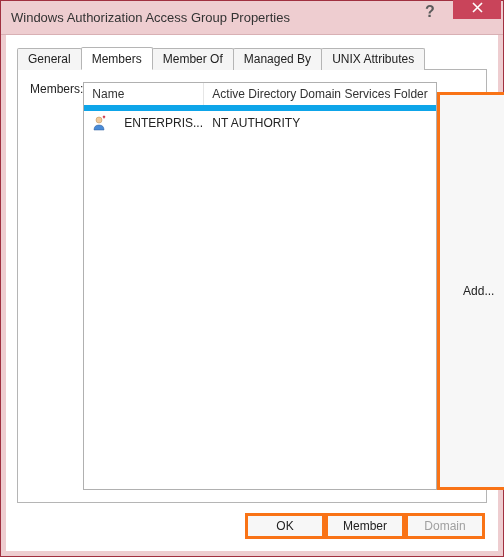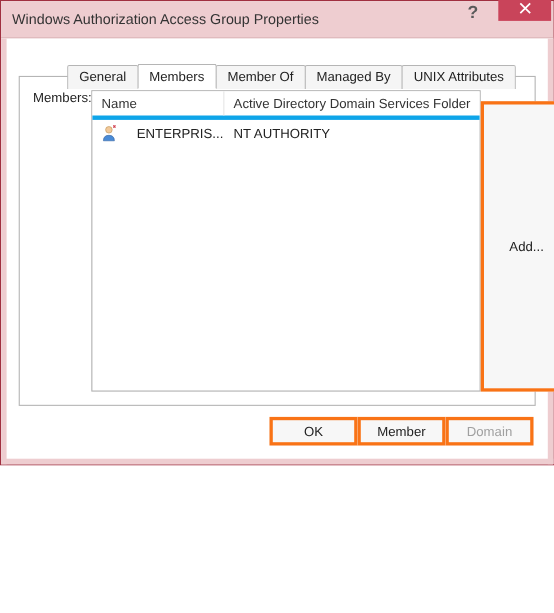--- a/index.html
+++ b/index.html
@@ -8,21 +8,21 @@
     padding: 0;
     font-family: "Segoe UI", Tahoma, sans-serif;
     font-size: 12px;
     background: #fff;
     width: 504px;
     height: 557px;
     overflow: hidden;
   }
   .window {
     width: 504px;
-    height: 423px;
+    height: 557px;
     border: 1px solid #a03040;
     background: #fff;
     display: flex;
     flex-direction: column;
   }
   .titlebar {
     height: 34px;
     background: #eecdd0;
     display: flex;
     align-items: center;
@@ -67,23 +67,22 @@
     padding: 12px 11px 10px 11px;
     display: flex;
     flex-direction: column;
     background: #fff;
     border: 5px solid #eecdd0;
     border-top: none;
   }
   .tabstrip {
     display: flex;
     position: relative;
-    top: 12px;
+    top: 1px;
     z-index: 2;
-    margin-left: 44px;
   }
   .tab {
     padding: 3px 10px 3px 10px;
     border: 1px solid #b5b5b5;
     border-bottom: none;
     background: #f5f5f5;
     margin-right: -1px;
     font-size: 12px;
     color: #222;
     cursor: pointer;
@@ -114,21 +113,21 @@
     flex: 1;
     border: 1px solid #b0b0b0;
     background: #fff;
     display: flex;
     flex-direction: column;
     min-height: 0;
   }
   .lv-header {
     display: flex;
     background: #fff;
-    border-bottom: 4px solid #0ea5e9;
+    border-bottom: 6px solid #0ea5e9;
   }
   .lv-col {
     padding: 4px 8px;
     border-right: 1px solid #e6e6e6;
     color: #333;
     font-size: 12px;
     white-space: nowrap;
     overflow: hidden;
   }
   .lv-col.name { width: 120px; }

